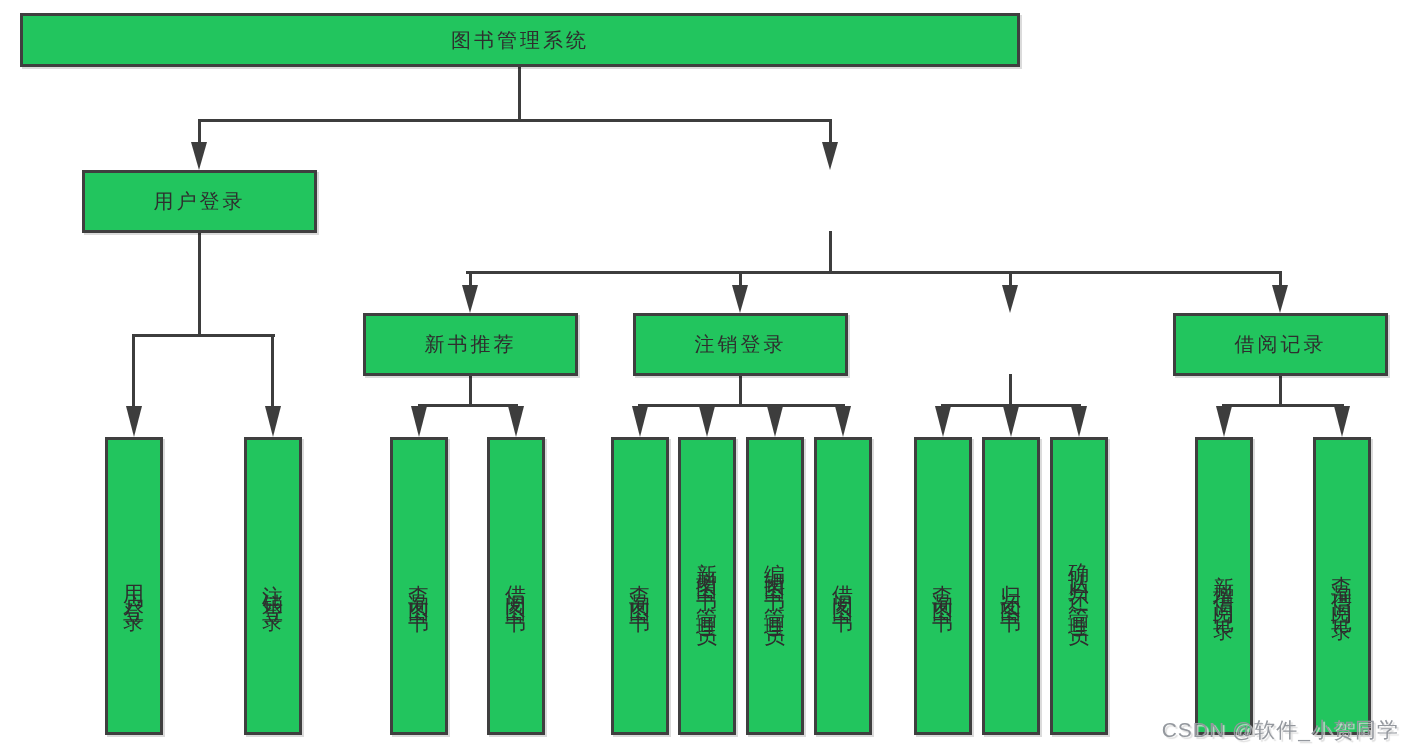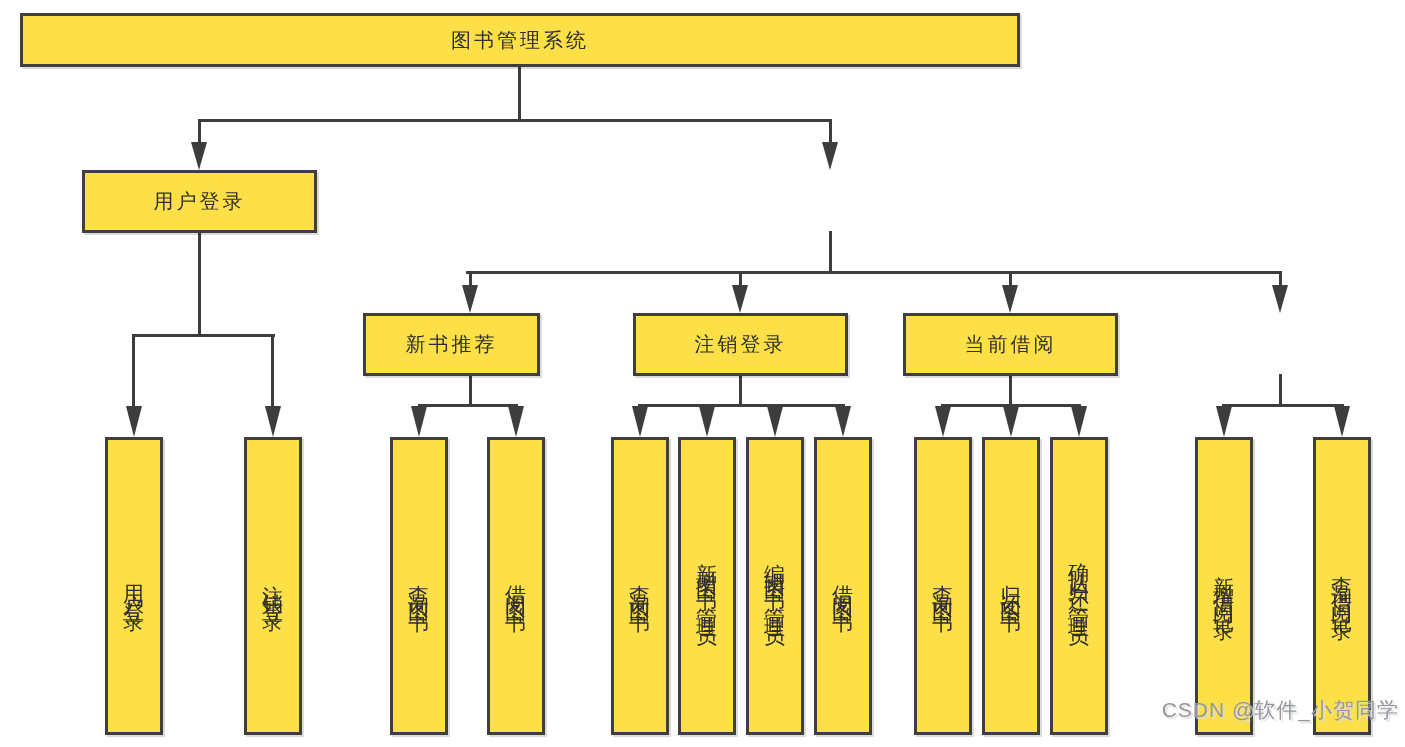--- a/index.html
+++ b/index.html
@@ -5,21 +5,21 @@
   html,body{margin:0;padding:0;background:#fff;}
   #canvas{
     position:relative;
     width:1405px;height:747px;
     background:#fff;
     font-family:"Liberation Sans","DejaVu Sans",sans-serif;
     overflow:hidden;
   }
   .box{
     position:absolute;
-    background:#fde047;
+    background:#22c55e;
     border:3px solid #3f3f3f;
     box-sizing:border-box;
     display:flex;align-items:center;justify-content:center;
     color:#2e2e2e;
     box-shadow:2px 2px 0 rgba(0,0,0,0.14);
     z-index:2;
   }
   .hlabel{
     font-size:20px;
     letter-spacing:3px;
@@ -36,21 +36,21 @@
   .ln{position:absolute;background:#3d3d3d;z-index:1;}
   .arr{
     position:absolute;width:0;height:0;z-index:1;
     border-left:8px solid transparent;
     border-right:8px solid transparent;
     border-top:28px solid #3d3d3d;
   }
   .arr.tall{border-top-width:31px;}
   #watermark{
     position:absolute;
-    top:696px;right:6px;
+    top:716px;right:6px;
     font-size:21px;
     color:#94989e;
     letter-spacing:1px;
     text-shadow:2px 2px 1px rgba(220,220,220,0.9);
     z-index:5;
     white-space:nowrap;
   }
 </style>
 </head>
 <body>
@@ -83,28 +83,28 @@
   <div class="ln" style="left:466px;top:271px;width:816px;height:3px;"></div>
   <div class="ln" style="left:469px;top:271px;width:3px;height:17px;"></div>
   <div class="ln" style="left:739px;top:271px;width:3px;height:17px;"></div>
   <div class="ln" style="left:1009px;top:271px;width:3px;height:17px;"></div>
   <div class="ln" style="left:1279px;top:271px;width:3px;height:17px;"></div>
   <div class="arr" style="left:462px;top:285px;"></div>
   <div class="arr" style="left:732px;top:285px;"></div>
   <div class="arr" style="left:1002px;top:285px;"></div>
   <div class="arr" style="left:1272px;top:285px;"></div>
 
-  <div class="box" style="left:363px;top:313px;width:177px;height:63px;">
+  <div class="box" style="left:363px;top:313px;width:215px;height:63px;">
     <span class="hlabel">新书推荐</span>
   </div>
   <div class="box" style="left:633px;top:313px;width:215px;height:63px;">
     <span class="hlabel">注销登录</span>
   </div>
-  <div class="box" style="left:903px;top:313px;width:215px;height:63px;">
-    <span class="hlabel">当前借阅</span>
+  <div class="box" style="left:1173px;top:313px;width:215px;height:63px;">
+    <span class="hlabel">借阅记录</span>
   </div>
 
   <div class="ln" style="left:469px;top:374px;width:3px;height:32px;"></div>
   <div class="ln" style="left:739px;top:374px;width:3px;height:32px;"></div>
   <div class="ln" style="left:1009px;top:374px;width:3px;height:32px;"></div>
   <div class="ln" style="left:1279px;top:374px;width:3px;height:32px;"></div>
 
   <div class="ln" style="left:418px;top:404px;width:100px;height:3px;"></div>
   <div class="ln" style="left:638px;top:404px;width:207px;height:3px;"></div>
   <div class="ln" style="left:941px;top:404px;width:140px;height:3px;"></div>

